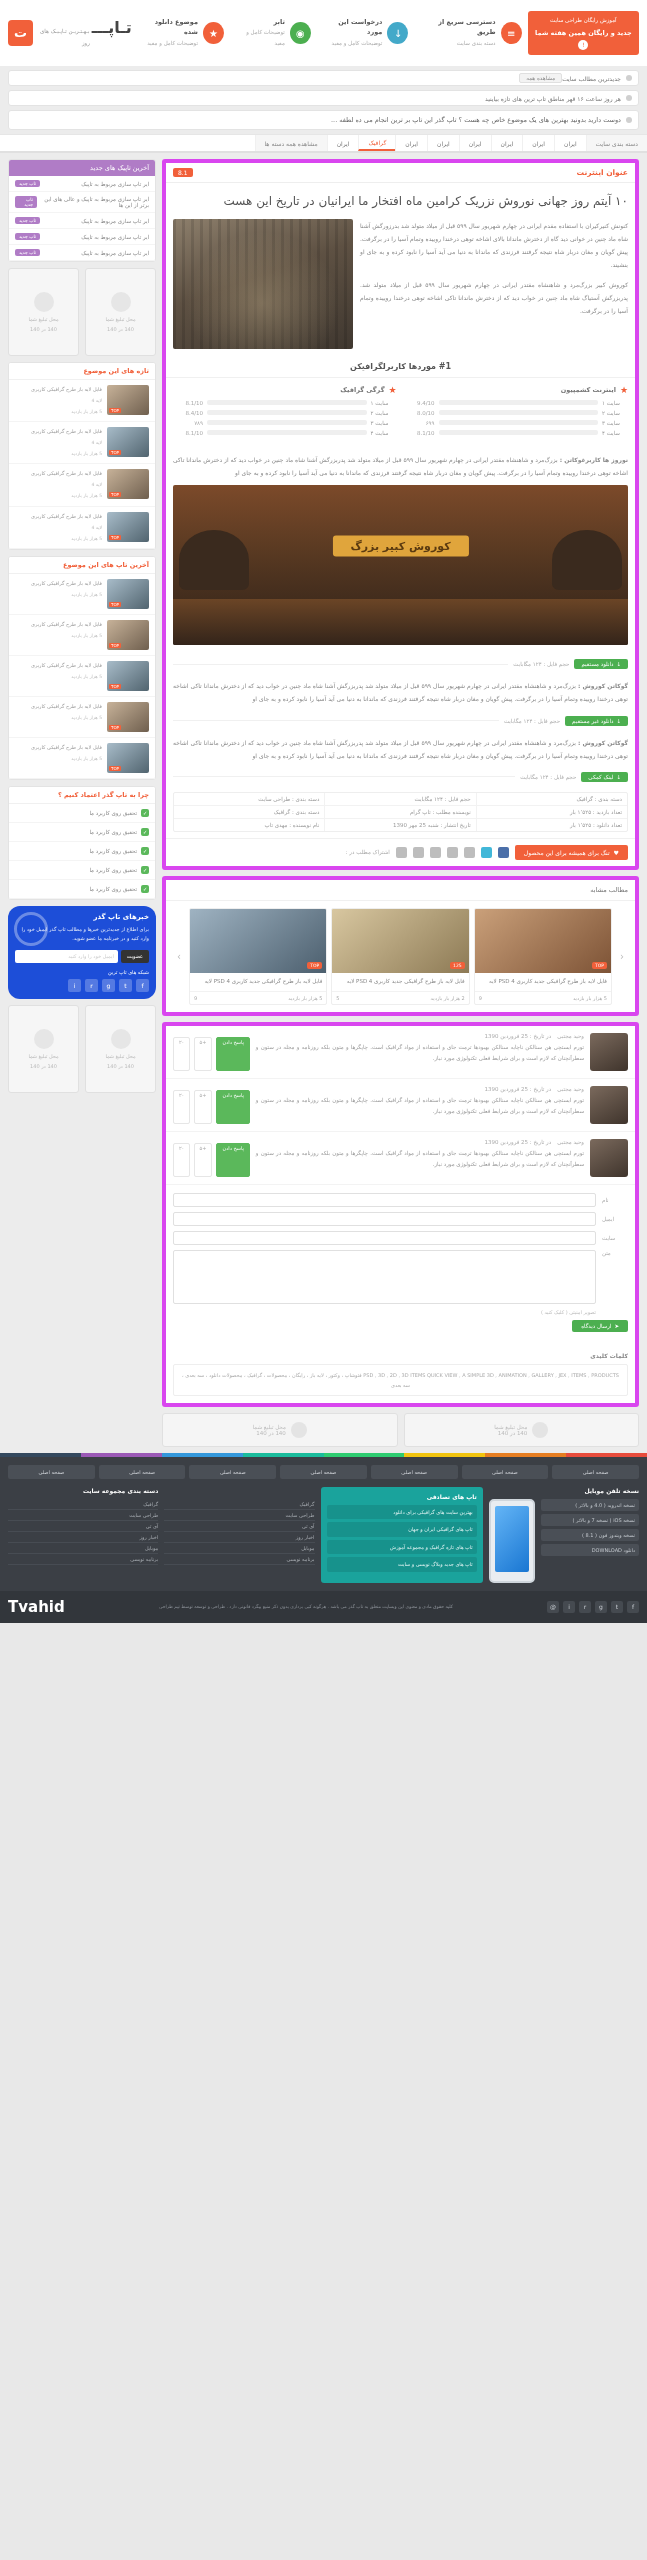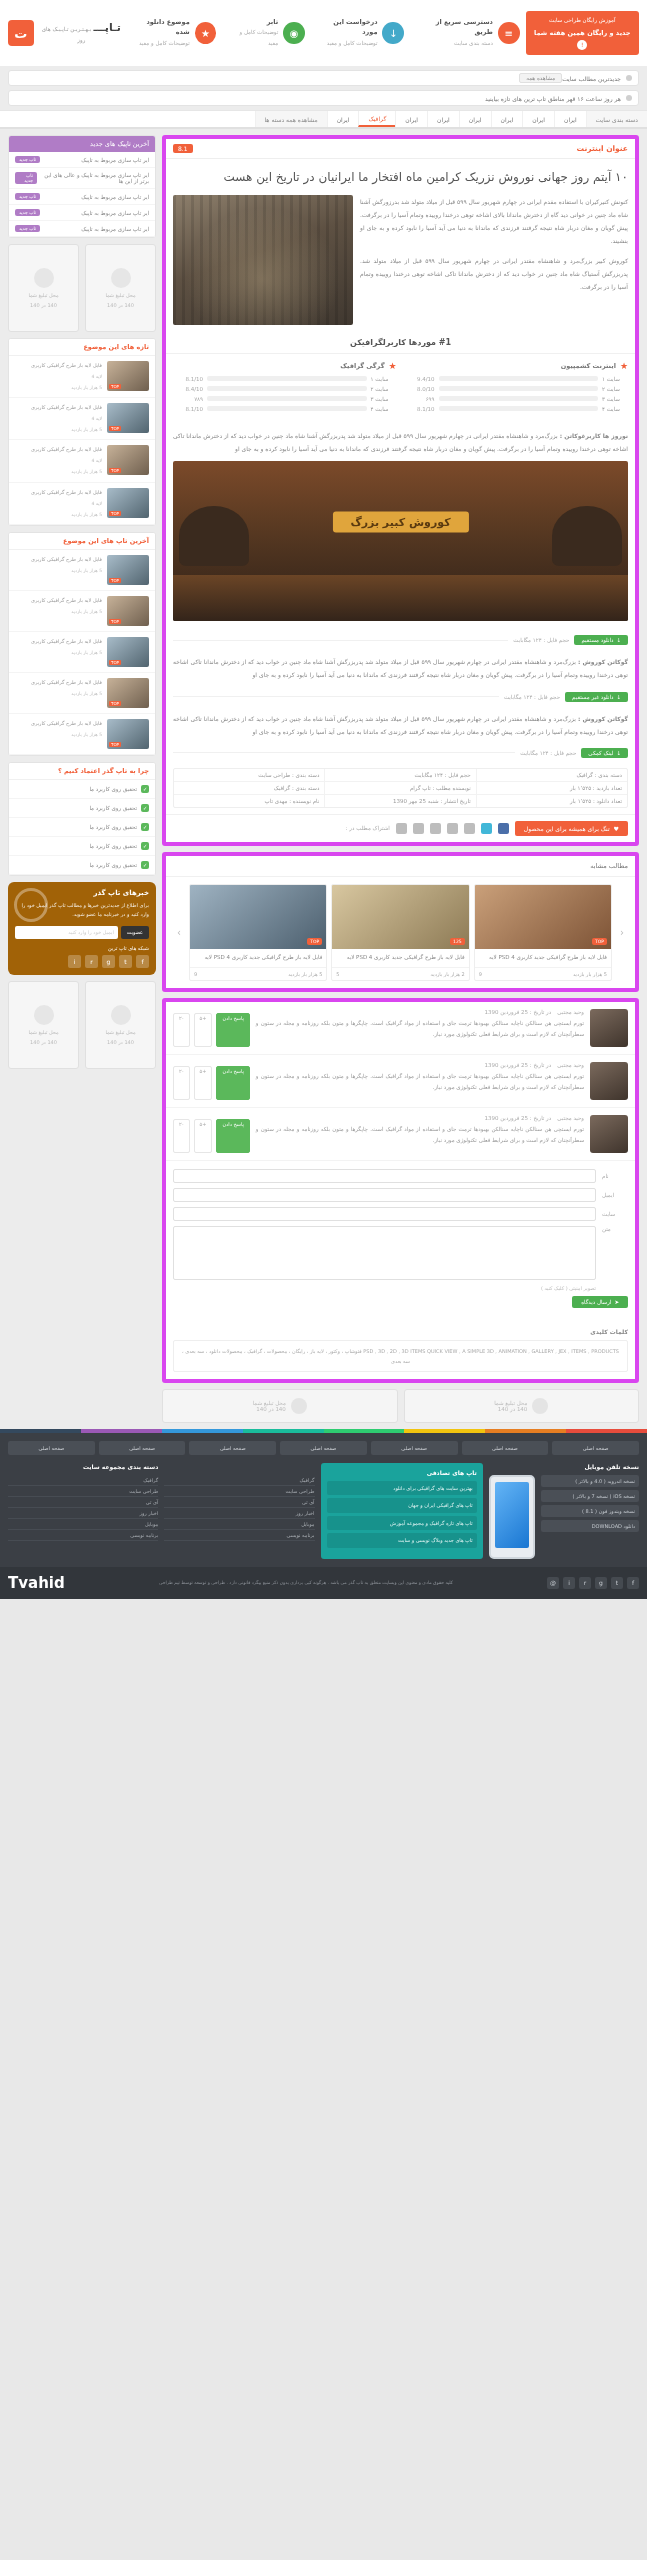--- a/index.html
+++ b/index.html
@@ -13,21 +13,21 @@
     direction: rtl;
   }
   .page { width: 647px; margin: 0 auto; background: #ececec; }
 
   
   .topbar { background:#fff; height:66px; display:flex; align-items:center; padding:0 8px; }
   .logo { display:flex; align-items:center; gap:4px; margin-right:auto; }
   .logo-mark { width:26px; height:26px; border-radius:4px; background:#f1603a; color:#fff;
       display:flex; align-items:center; justify-content:center; font-size:13px; font-weight:bold;}
   .logo-txt { text-align:center; line-height:1.3; }
-  .logo-txt .big { font-size:11px; color:#444; font-weight:bold; }
+  .logo-txt .big { font-size:16px; color:#444; font-weight:bold; }
   .logo-txt .small { font-size:5.5px; color:#999; }
   .topfeat { display:flex; align-items:center; gap:5px; padding:0 6px; }
   .topfeat .tf-ic { width:22px; height:22px; border-radius:50%; background:#f1603a; color:#fff;
       display:flex; align-items:center; justify-content:center; font-size:10px; }
   .topfeat .tf-ic.green { background:#4caf50; }
   .topfeat .tf-ic.blue { background:#43a9c9; }
   .topfeat .tf-tx { line-height:1.5; }
   .topfeat .tf-tx b { display:block; font-size:6.5px; color:#555; }
   .topfeat .tf-tx span { font-size:5.5px; color:#aaa; }
   .promo-box { width:115px; background:#f1603a; color:#fff; border-radius:3px; padding:4px 5px;
@@ -196,21 +196,21 @@
   .sb-thumb .tg { position:absolute; left:2px; bottom:2px; background:#f1603a; color:#fff;
       font-size:4px; border-radius:1px; padding:0 2px;}
   .sb-txt { flex:1; font-size:5px; color:#999; line-height:1.8;}
   .sb-txt .m { color:#bbb; font-size:4.5px; margin-top:3px; display:block;}
   .sb-qna { padding:5px 6px; font-size:5.5px; color:#888; display:flex; align-items:center; gap:4px;
       border-bottom:1px solid #f4f4f4;}
   .chk { width:8px; height:8px; border-radius:2px; background:#5bb85b; color:#fff; font-size:5px;
       display:flex; align-items:center; justify-content:center;}
 
   
-  .soc-card { background:#a16207; border-radius:6px; color:#fff; padding:7px; margin-bottom:6px;
+  .soc-card { background:#1d4ed8; border-radius:12px; color:#fff; padding:7px; margin-bottom:6px;
       position:relative; overflow:hidden;}
   .soc-card h4 { margin:0 0 4px; font-size:7px;}
   .soc-card p { margin:0 0 6px; font-size:5px; line-height:1.9; opacity:.9;}
   .soc-in { display:flex; gap:3px; margin-bottom:6px;}
   .soc-in .ip { flex:1; background:#fff; border-radius:2px; height:13px; font-size:5px; color:#ccc;
       padding:3px 4px;}
   .soc-in .bt { background:#333; color:#fff; border-radius:2px; font-size:5px; padding:3px 6px;}
   .soc-icons { display:flex; gap:4px;}
   .soc-icons span { width:13px; height:13px; border-radius:2px; background:rgba(255,255,255,.25);
       display:flex; align-items:center; justify-content:center; font-size:6px;}
@@ -291,20 +291,24 @@
   <div class="notice-wrap">
     <div class="notice">
       <span class="ndot"></span>
       <span>جدیدترین مطالب سایت</span>
       <span class="nbtn">مشاهده همه</span>
     </div>
     <div class="notice">
       <span class="ndot"></span>
       <span>هر روز ساعت ۱۶ قهر مناطق تاپ ترین های تازه بیاینید</span>
     </div>
+    <div class="notice big">
+      <span class="ndot"></span>
+      <span>دوست دارید بدونید بهترین های یک موضوع خاص چه هست ؟ تاپ گذر این تاپ بر ترین انجام می ده لطفه ...</span>
+    </div>
   </div>
 
   <div class="nav">
     <div class="nv grey first">
       <span>دسته بندی سایت</span>
     </div>
     <div class="nv">
         <span>ایران</span>
       </div>
     <div class="nv">

